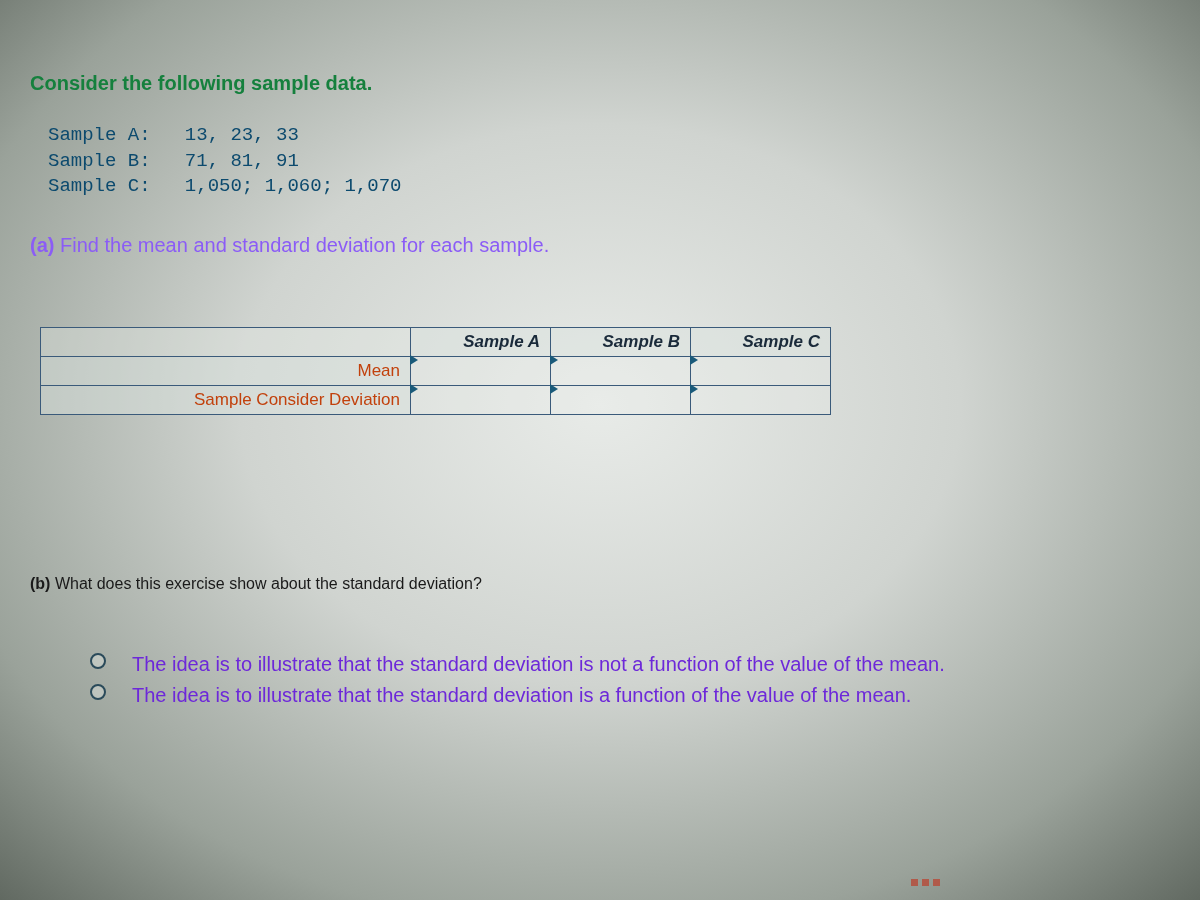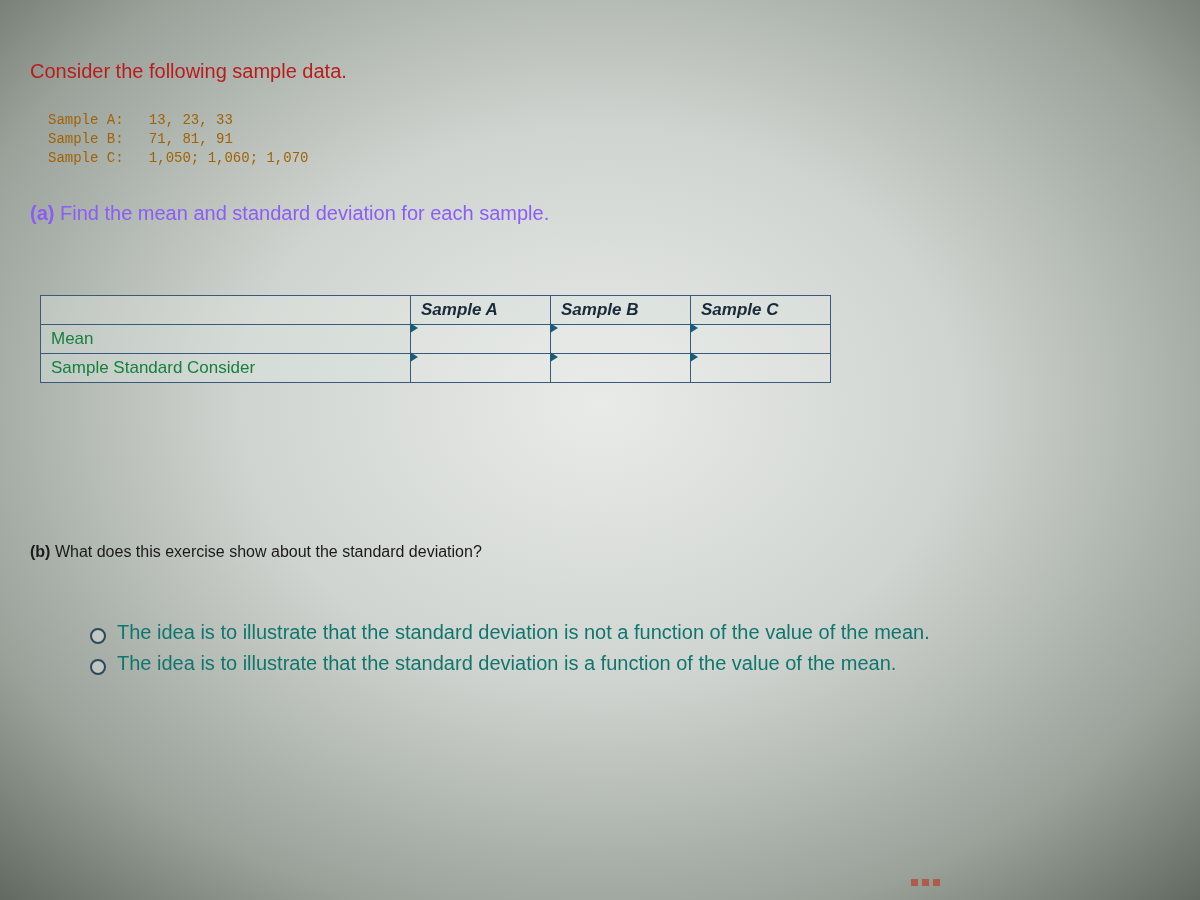--- a/index.html
+++ b/index.html
@@ -12,29 +12,30 @@
     font-family: Arial, Helvetica, sans-serif;
     color: #1a1a1a;
     position: relative;
     overflow: hidden;
   }
   .content {
     padding: 60px 30px 20px 30px;
   }
   .intro {
     font-size: 20px;
-    color: #b91c1c;
+    color: #15803d;
     margin-bottom: 28px;
-    font-weight: 400;
+    font-weight: 700;
+    margin-top: 12px;
   }
   .samples {
     font-family: "Courier New", Courier, monospace;
-    font-size: 14px;
+    font-size: 19px;
     line-height: 1.35;
-    color: #a16207;
+    color: #0c4a6e;
     margin-left: 18px;
     margin-bottom: 34px;
     white-space: pre;
   }
   .part-a {
     font-size: 20px;
     color: #8b5cf6;
     margin-bottom: 70px;
   }
   .part-a b, .part-b b { font-weight: 700; }
@@ -51,30 +52,31 @@
     font-size: 17px;
     background: rgba(230,234,230,0.35);
   }
   th.rowlabel-head {
     width: 370px;
     height: 28px;
     border: 1px solid #3a5a7a;
   }
   th.colhead {
     width: 140px;
-    text-align: left;
+    text-align: right;
     font-style: italic;
     font-weight: 700;
     color: #1a2a3a;
     background: rgba(220,228,224,0.5);
   }
   td.rowlabel {
     width: 370px;
-    color: #15803d;
+    color: #c2410c;
     background: rgba(220,228,224,0.45);
+    text-align: right;
   }
   td.cell {
     width: 140px;
     height: 26px;
     position: relative;
     background: rgba(235,238,235,0.3);
   }
   td.cell::before {
     content: "";
     position: absolute;
@@ -89,24 +91,24 @@
   .part-b {
     font-size: 16px;
     color: #1a1a1a;
     margin-bottom: 60px;
   }
   .options {
     margin-left: 60px;
   }
   .option {
     display: flex;
-    align-items: flex-end;
-    gap: 11px;
+    align-items: flex-start;
+    gap: 26px;
     font-size: 20px;
-    color: #0f766e;
+    color: #6d28d9;
     margin-bottom: 8px;
   }
   .radio {
     width: 16px;
     height: 16px;
     border: 2px solid #2a4a5a;
     border-radius: 50%;
     flex: 0 0 auto;
     background: rgba(230,234,230,0.4);
   }
@@ -148,21 +150,21 @@
         <th class="colhead">Sample B</th>
         <th class="colhead">Sample C</th>
       </tr>
       <tr>
         <td class="rowlabel">Mean</td>
         <td class="cell"></td>
         <td class="cell"></td>
         <td class="cell"></td>
       </tr>
       <tr>
-        <td class="rowlabel">Sample Standard Consider</td>
+        <td class="rowlabel">Sample Consider Deviation</td>
         <td class="cell"></td>
         <td class="cell"></td>
         <td class="cell"></td>
       </tr>
     </tbody>
       </table>
   </div>
 
   <div class="part-b">
     <b>(b)</b>

